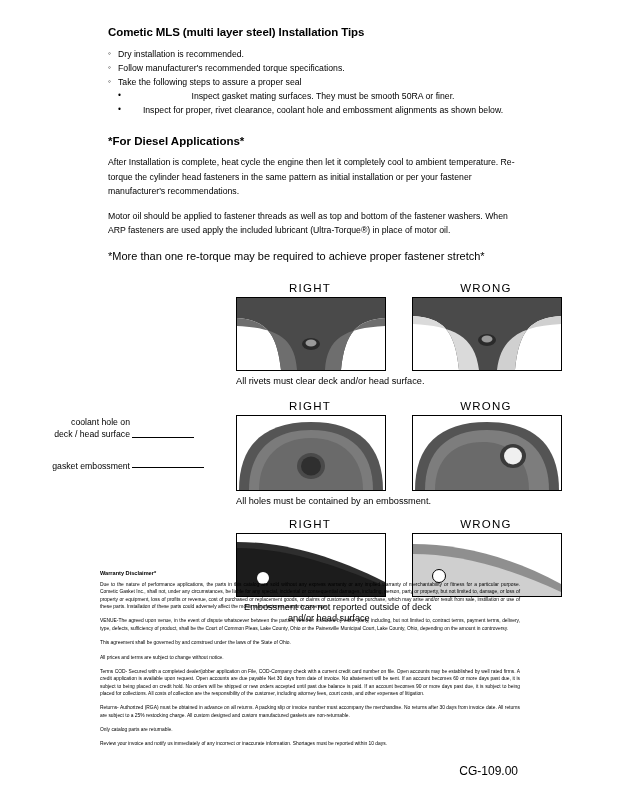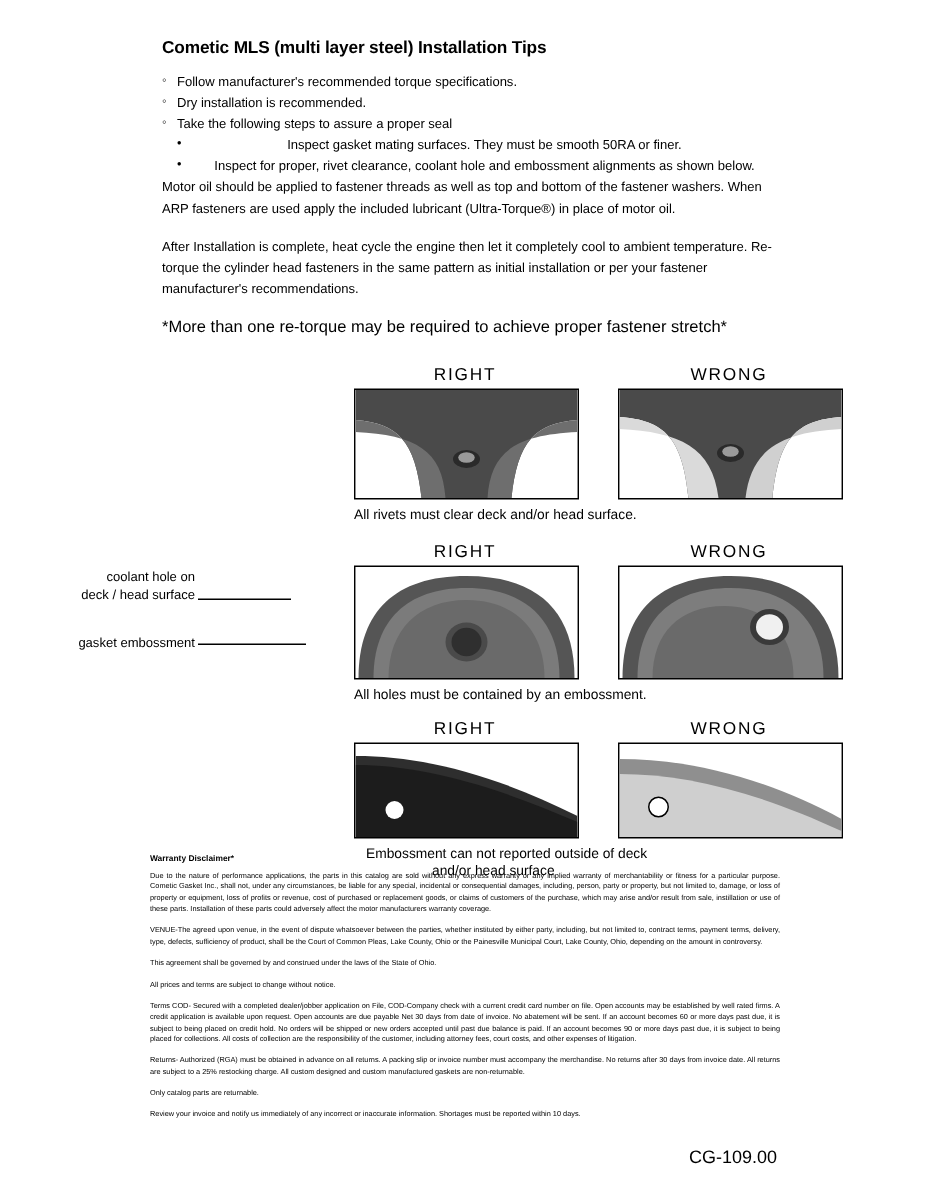--- a/index.html
+++ b/index.html
@@ -156,31 +156,32 @@
   }
 </style>
 </head>
 <body>
 
 <div class="page">
 
   <h1 class="title">Cometic MLS (multi layer steel) Installation Tips</h1>
 
   <ul class="bullets">
+    <li>Dry installation is recommended.</li>
     <li>Follow manufacturer's recommended torque specifications.</li>
-    <li>Dry installation is recommended.</li>
     <li>Take the following steps to assure a proper seal</li>
   </ul>
   <ul class="subbullets" style="margin-left:68px;">
     <li>Inspect gasket mating surfaces.  They must be smooth 50RA or finer.</li>
     <li>Inspect for proper, rivet clearance, coolant hole and embossment alignments as shown below.</li>
   </ul>
 
+  <h2 class="section">*For Diesel Applications*</h2>
+  <p class="para">After Installation is complete, heat cycle the engine then let it completely cool to ambient temperature. Re-torque the cylinder head fasteners in the same pattern as initial installation or per your fastener manufacturer's recommendations.</p>
   <p class="para">Motor oil should be applied to fastener threads as well as top and bottom of the fastener washers. When ARP fasteners are used apply the included lubricant (Ultra-Torque®) in place of motor oil.</p>
-  <p class="para">After Installation is complete, heat cycle the engine then let it completely cool to ambient temperature. Re-torque the cylinder head fasteners in the same pattern as initial installation or per your fastener manufacturer's recommendations.</p>
   <p class="note">*More than one re-torque may be required to achieve proper fastener stretch*</p>
 
   <div class="figures">
     <div class="fig-row">
       <div class="fig-col">
         <div class="fig-label">RIGHT</div>
         <div class="fig-box">
           <svg width="148" height="72" viewBox="0 0 148 72">
             <rect x="0" y="0" width="148" height="72" fill="#ffffff"></rect>
             <path d="M0,0 H148 V20 C120,22 108,34 104,72 H44 C40,34 28,22 0,20 Z" fill="#4a4a4a"></path>

